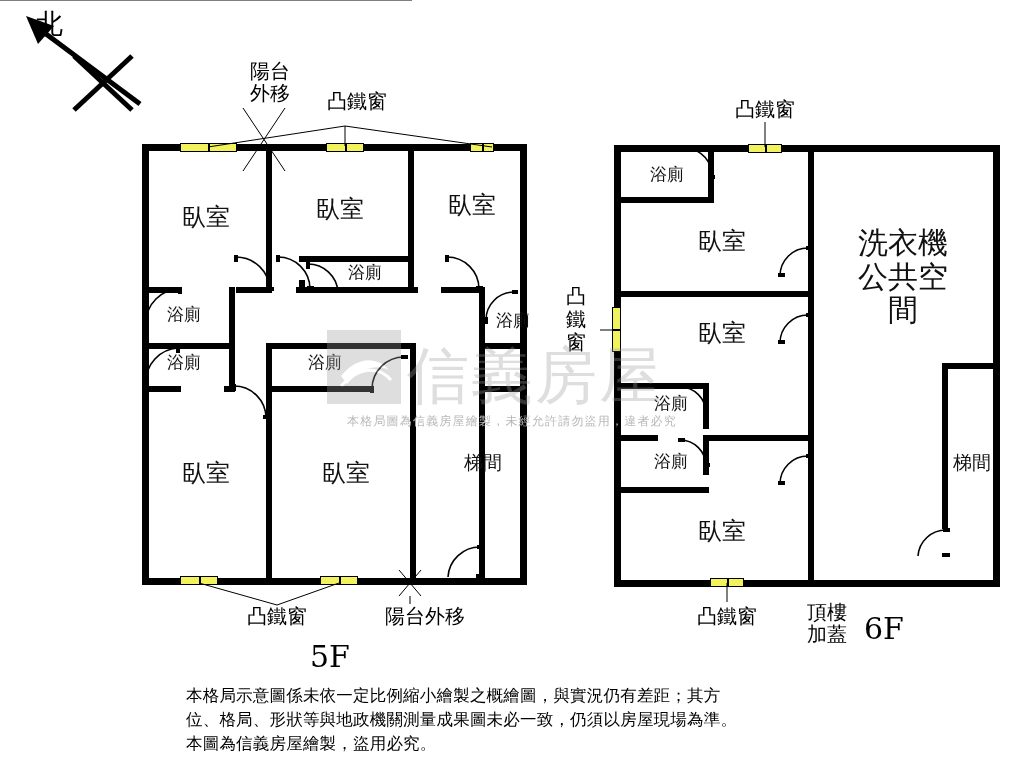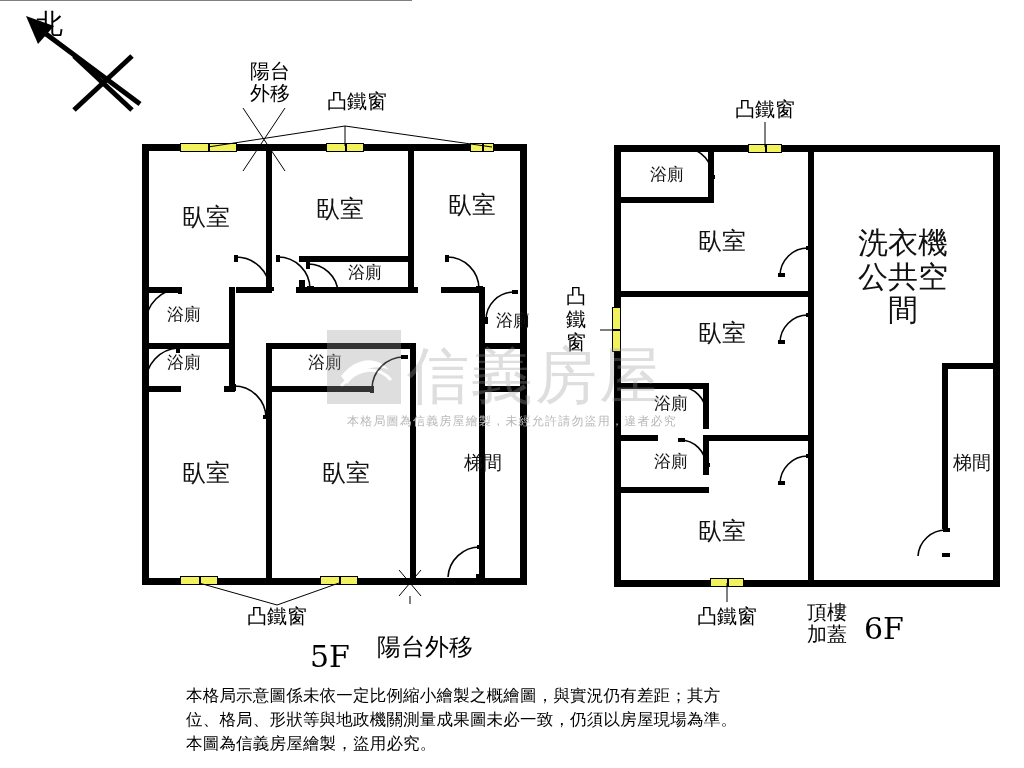--- a/index.html
+++ b/index.html
@@ -209,21 +209,21 @@
       <line x1="412," y1="0" x2="412" y2="0" stroke="#000" stroke-width="1"></line>
       <polyline points="399,596 421,570" fill="none" stroke="#000" stroke-width="1"></polyline>
       <polyline points="421,596 399,570" fill="none" stroke="#000" stroke-width="1"></polyline>
       <line x1="410" y1="596" x2="410" y2="604" stroke="#000" stroke-width="1"></line>
     </svg>
 
     <div class="note" style="left:236px;top:60px;width:68px;font-size:20px;">陽台
 外移</div>
     <div class="note" style="left:311px;top:90px;width:92px;font-size:20px;">凸鐵窗</div>
     <div class="note" style="left:229px;top:605px;width:96px;font-size:20px;">凸鐵窗</div>
-    <div class="note" style="left:366px;top:605px;width:118px;font-size:24px;margin-top:29px;">陽台外移</div>
+    <div class="note" style="left:366px;top:605px;width:118px;font-size:20px;">陽台外移</div>
 
     <div class="floor-tag" style="left:310px;top:639px;font-size:30px;">5F</div>
   </div>
 
   <div>
 
     <div class="wall" style="left:614px;top:145px;width:386px;height:7px;"></div>
     <div class="wall" style="left:614px;top:145px;width:7px;height:442px;"></div>
     <div class="wall" style="left:614px;top:580px;width:386px;height:7px;"></div>
     <div class="wall" style="left:993px;top:145px;width:7px;height:442px;"></div>

